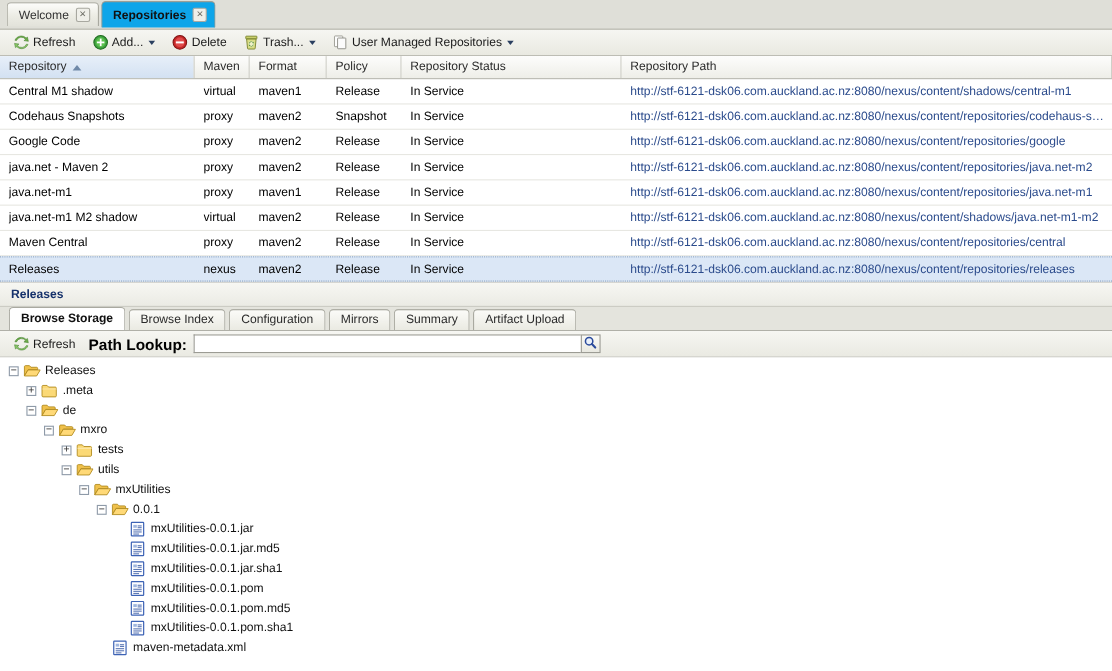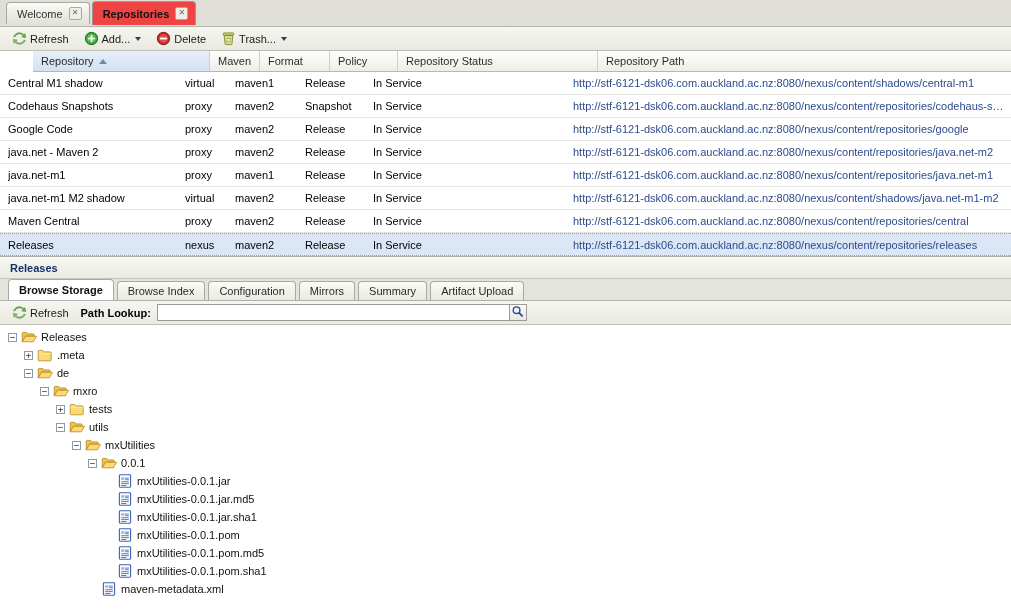--- a/index.html
+++ b/index.html
@@ -18,21 +18,21 @@
   .tab{
     height:22px;box-sizing:border-box;
     display:flex;align-items:center;gap:6px;
     padding:0 7px 0 10px;margin-right:2px;
     border:1px solid #a9a9a0;border-bottom:none;
     border-radius:4px 4px 0 0;
     background:linear-gradient(to bottom,#fcfcfa 0%,#ececE4 55%,#e2e2da 100%);
     color:#333;font-size:11px;cursor:pointer;position:relative;
   }
   .tab.active{
-    background:#ef4444;font-weight:bold;color:#111;height:24px;
+    background:#0ea5e9;font-weight:bold;color:#111;height:24px;
     border-color:#9a9a90;z-index:3;
   }
   .tab .lbl{white-space:nowrap;}
   .xicon{
     width:11px;height:11px;display:inline-block;position:relative;
     border:1px solid #a8a8a0;border-radius:2px;background:#efefe9;
     font-size:8px;line-height:9px;text-align:center;color:#6e6e66;
     font-family:"DejaVu Sans",sans-serif;
   }
   
@@ -52,21 +52,20 @@
     border-right:3.5px solid transparent;border-top:4px solid #2a3f5f;
     margin-left:2px;
   }
   .ic{width:15px;height:15px;display:inline-block;flex:0 0 15px;}
   
   .grid{border-bottom:1px solid #b0b0a8;}
   .ghead{
     display:flex;height:21px;box-sizing:border-box;
     background:linear-gradient(to bottom,#fdfdfc 0%,#eeeee8 100%);
     border-bottom:1px solid #b7b7ae;
-    margin-left:33px;
   }
   .gh{
     box-sizing:border-box;padding:0 0 0 8px;
     display:flex;align-items:center;
     border-right:1px solid #cfcfc8;font-size:11px;color:#2b2b2b;
     cursor:pointer;overflow:hidden;white-space:nowrap;
   }
   .gh.sorted{background:linear-gradient(to bottom,#e7eff9 0%,#d3e1f2 100%);}
   .sortarrow{
     width:0;height:0;margin-left:5px;
@@ -99,21 +98,21 @@
     border:1px solid #a9a9a0;border-bottom:none;border-radius:4px 4px 0 0;
     background:linear-gradient(to bottom,#fbfbf8 0%,#eaeae2 100%);cursor:pointer;
   }
   .stab.active{background:#fff;font-weight:bold;height:21px;color:#111;}
   .lookupbar{
     height:24px;box-sizing:border-box;display:flex;align-items:center;
     gap:6px;padding-left:6px;
     background:linear-gradient(to bottom,#f6f6f2 0%,#eaeae2 100%);
     border-bottom:1px solid #c0c0b8;
   }
-  .lookupbar .lbl{font-weight:bold;font-size:11px;}
+  .lookupbar .lbl{font-weight:bold;font-size:14px;}
   .inwrap{display:flex;align-items:stretch;height:17px;}
   .inwrap input{
     width:352px;height:17px;box-sizing:border-box;
     border:1px solid #9c9c94;border-right:none;outline:none;
     font-family:"Liberation Sans",sans-serif;font-size:11px;padding:0 4px;background:#fff;
   }
   .magbtn{
     width:18px;height:17px;box-sizing:border-box;
     border:1px solid #9c9c94;background:linear-gradient(to bottom,#fafaf7,#e8e8e0);
     display:flex;align-items:center;justify-content:center;cursor:pointer;
@@ -173,20 +172,28 @@
     </div>
     <div class="tbtn">
       <span class="ic"><svg viewBox="0 0 16 16" width="15" height="15">
           <rect x="2.6" y="2" width="10.8" height="2.6" rx=".5" fill="#c9cf6a" stroke="#6f7a1e" stroke-width=".8"></rect>
           <path d="M3.4 4.8h9.2l-.9 9a.8.8 0 0 1-.8.7H5.1a.8.8 0 0 1-.8-.7z" fill="#d9dd86" stroke="#6f7a1e" stroke-width=".8"></path>
           <circle cx="8" cy="9.6" r="2.6" fill="#fff" opacity=".55"></circle>
           <path d="M6.4 9.1a1.8 1.8 0 0 1 3.1-.8l-.6.4 1.6.3-.3-1.5-.5.3a2.5 2.5 0 0 0-4 1.1z" fill="#4e8c34"></path>
           <path d="M9.6 10.1a1.8 1.8 0 0 1-3.1.8l.6-.4-1.6-.3.3 1.5.5-.3a2.5 2.5 0 0 0 4-1.1z" fill="#4e8c34"></path>
         </svg></span>
       <span>Trash...</span>
+      <span class="caret"></span>
+    </div>
+    <div class="tbtn">
+      <span class="ic"><svg viewBox="0 0 16 16" width="15" height="15">
+          <rect x="2.2" y="1.8" width="8" height="10.4" rx=".6" fill="#fdfdfd" stroke="#9a9a92" stroke-width=".9"></rect>
+          <rect x="5.2" y="3.8" width="8" height="10.4" rx=".6" fill="#fbfbfb" stroke="#8e8e86" stroke-width=".9"></rect>
+        </svg></span>
+      <span>User Managed Repositories</span>
       <span class="caret"></span>
     </div>
   </div>
 
 <div class="grid">
   <div class="ghead">
       <div class="gh sorted" style="width: 177px; flex: 0 0 177px;">
         <span>Repository</span>
         <span class="sortarrow"></span>
       </div>

